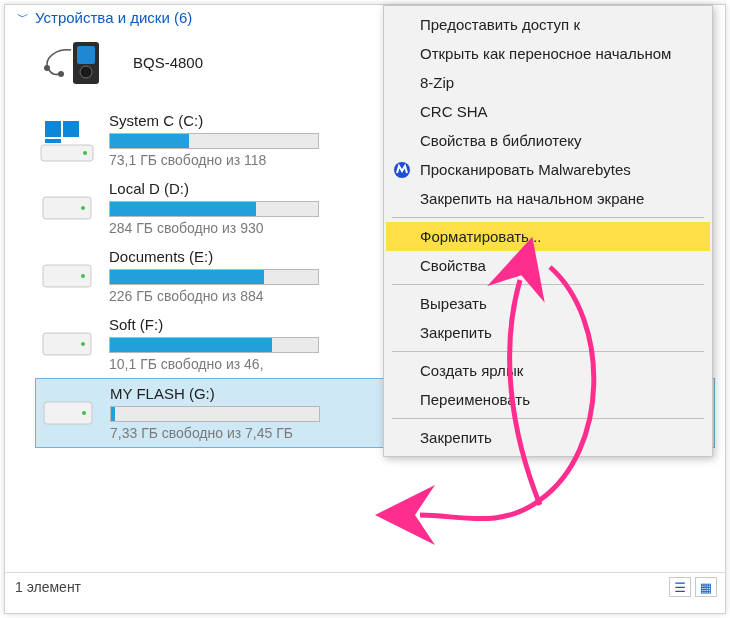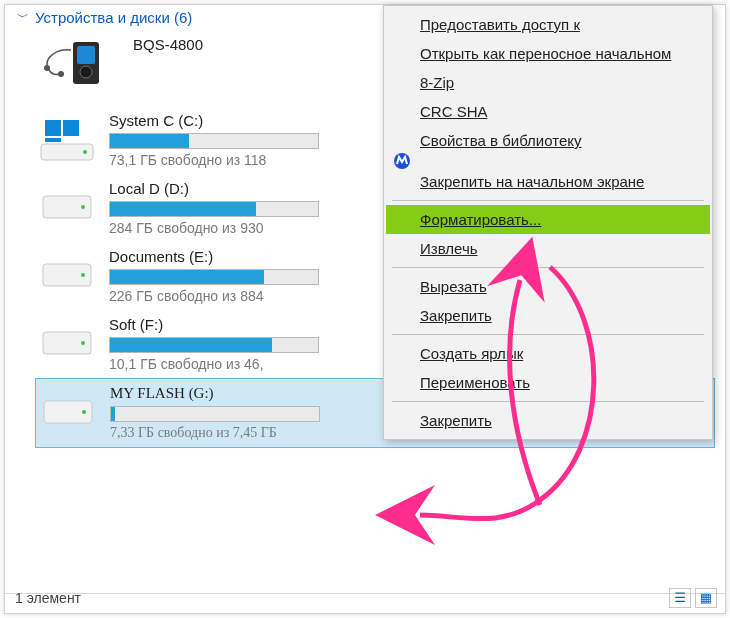--- a/index.html
+++ b/index.html
@@ -27,29 +27,28 @@
     padding: 4px 10px 4px 12px;
     color: #0b5bbf;
     font-size: 15px;
   }
   .group-header .chev { font-size: 12px; }
   .drive-list {
     padding: 0 10px 0 30px;
   }
   .drive-item {
     display: flex;
-    align-items: flex-start;
+    align-items: center;
     gap: 14px;
     padding: 6px 4px 6px 4px;
     position: relative;
   }
   .drive-item.selected {
     background: #cfe8f6;
     border: 1px solid #6fb3e0;
-    font-family: Liberation Serif, serif;
   }
   .drive-icon {
     width: 56px;
     height: 54px;
     flex: 0 0 56px;
     display: flex;
     align-items: center;
     justify-content: center;
   }
   .device-row { padding-bottom: 14px; }
@@ -84,56 +83,55 @@
   .context-menu {
     position: absolute;
     left: 378px;
     top: 0;
     width: 330px;
     background: #f2f2f2;
     border: 1px solid #c8c8c8;
     box-shadow: 2px 2px 8px rgba(0,0,0,0.25);
     padding: 4px 2px;
     z-index: 5;
-    text-decoration: underline;
   }
   .menu-item {
     display: flex;
     align-items: center;
     gap: 8px;
     padding: 6px 16px 6px 34px;
     font-size: 15px;
     color: #222;
     white-space: nowrap;
     position: relative;
     cursor: default;
   }
   .menu-item.hover {
-    background: #84cc16;
+    background: #fde047;
   }
   .menu-item .mi-icon {
     position: absolute;
     left: 6px;
     width: 20px;
     height: 20px;
     display: flex;
     align-items: center;
     justify-content: center;
   }
   .menu-sep {
     height: 1px;
     background: #c0c0c0;
     margin: 4px 6px;
   }
 
   
   .status-bar {
     position: absolute;
     left: 0; right: 0; bottom: 0;
-    height: 20px;
+    height: 41px;
     border-top: 1px solid #d8d8d8;
     display: flex;
     align-items: center;
     justify-content: space-between;
     padding: 0 8px 12px 10px;
     font-size: 14px;
     color: #444;
   }
   .status-icons { display: flex; gap: 4px; }
   .status-icons span {
@@ -280,30 +278,31 @@
       <div class="menu-item">
         <span>Свойства в библиотеку</span>
       </div>
       <div class="menu-item">
         <span class="mi-icon">
           <svg width="18" height="18" viewBox="0 0 18 18">
             <circle cx="9" cy="9" r="8" fill="#1e4fd8"></circle>
             <path d="M4 12 L6 5 L9 10 L12 5 L14 12" fill="none" stroke="#fff" stroke-width="2"></path>
           </svg>
         </span>
+        <span>Просканировать Malwarebytes</span>
       </div>
       <div class="menu-item">
         <span>Закрепить на начальном экране</span>
       </div>
       <div class="menu-sep"></div>
       <div class="menu-item hover">
         <span>Форматировать...</span>
       </div>
       <div class="menu-item">
-        <span>Извлечь</span>
+        <span>Свойства</span>
       </div>
       <div class="menu-sep"></div>
       <div class="menu-item">
         <span>Вырезать</span>
       </div>
       <div class="menu-item">
         <span>Закрепить</span>
       </div>
       <div class="menu-sep"></div>
       <div class="menu-item">

